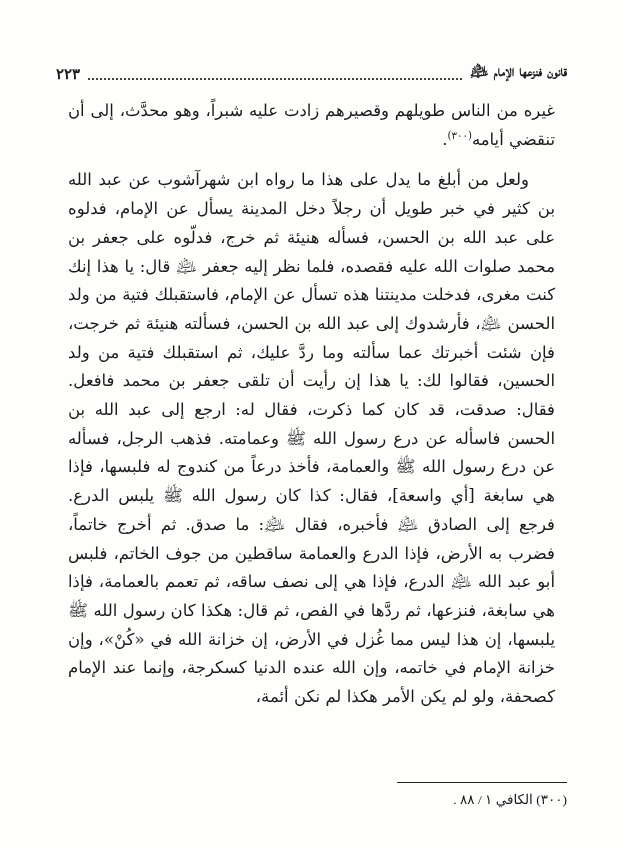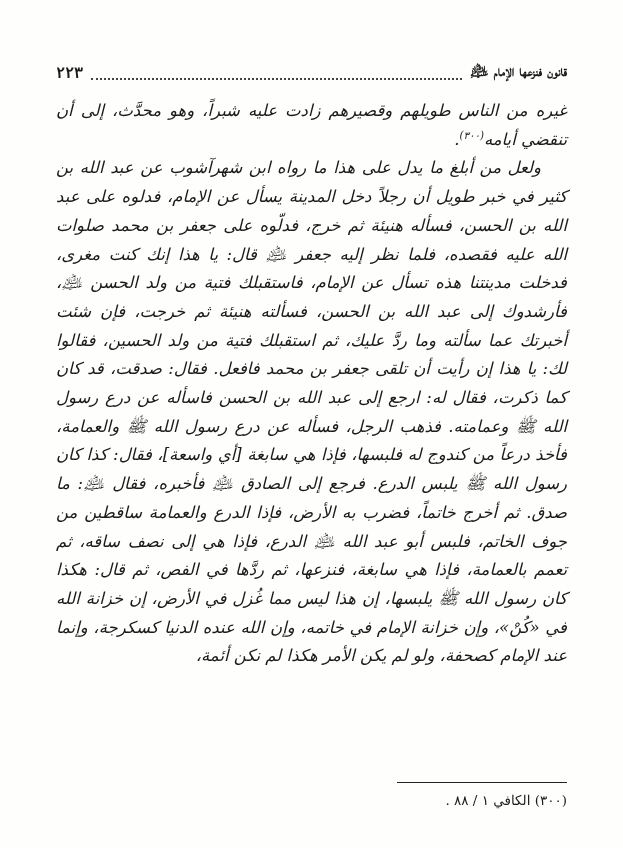--- a/index.html
+++ b/index.html
@@ -36,32 +36,30 @@
     flex: 1;
     border-bottom: 2px dotted #444;
     height: 11px;
     margin: 0 4px 3px 4px;
   }
   .page-header .page-num {
     white-space: nowrap;
     padding-right: 4px;
     font-size: 15px;
     letter-spacing: 1px;
-    font-family: Liberation Mono, monospace;
   }
   
   .body-text {
     font-size: 16.5px;
     line-height: 1.74;
     text-align: justify;
   }
   .body-text p {
-    margin: 0;
+    margin: 12px;
     padding: 0;
-    font-style: italic;
   }
   .body-text p.indent {
     text-indent: 26px;
   }
   sup.fn-marker {
     font-size: 0.62em;
     vertical-align: super;
     line-height: 0;
   }
   
@@ -74,20 +72,21 @@
   }
   .footnote-rule {
     width: 170px;
     border-top: 1.6px solid #222;
     margin: 0 0 7px 0;
   }
   .footnote-text {
     font-size: 13.5px;
     line-height: 1.5;
     color: #1a1a1a;
+    font-family: Liberation Serif, serif;
   }
 </style>
 </head>
 <body>
 
 <div class="page">
 
   <div class="page-header">
     <span class="title">قانون فنزعها الإمام ﵇</span>
     <span class="leader"></span>

